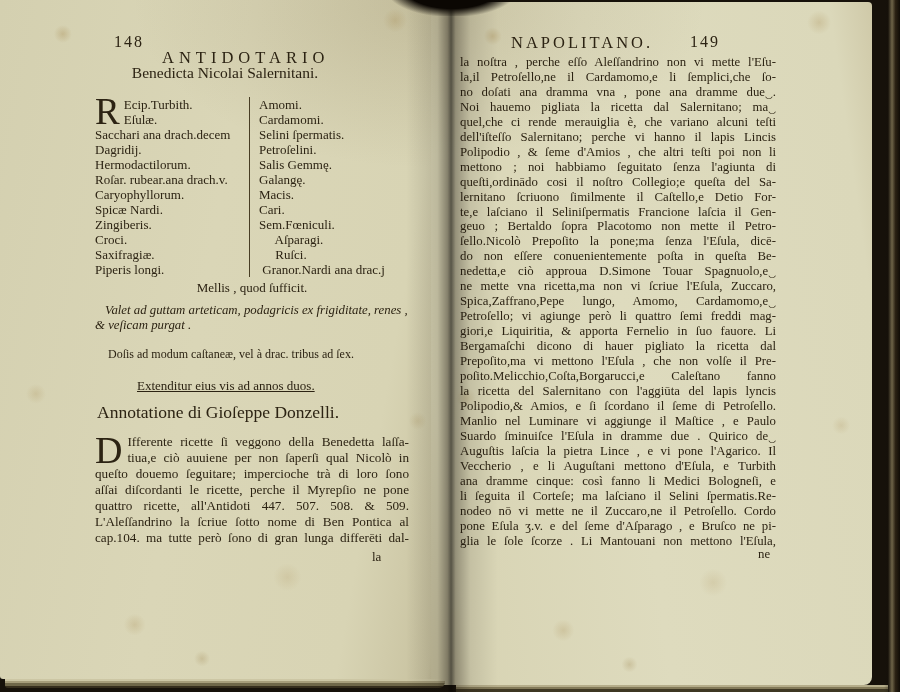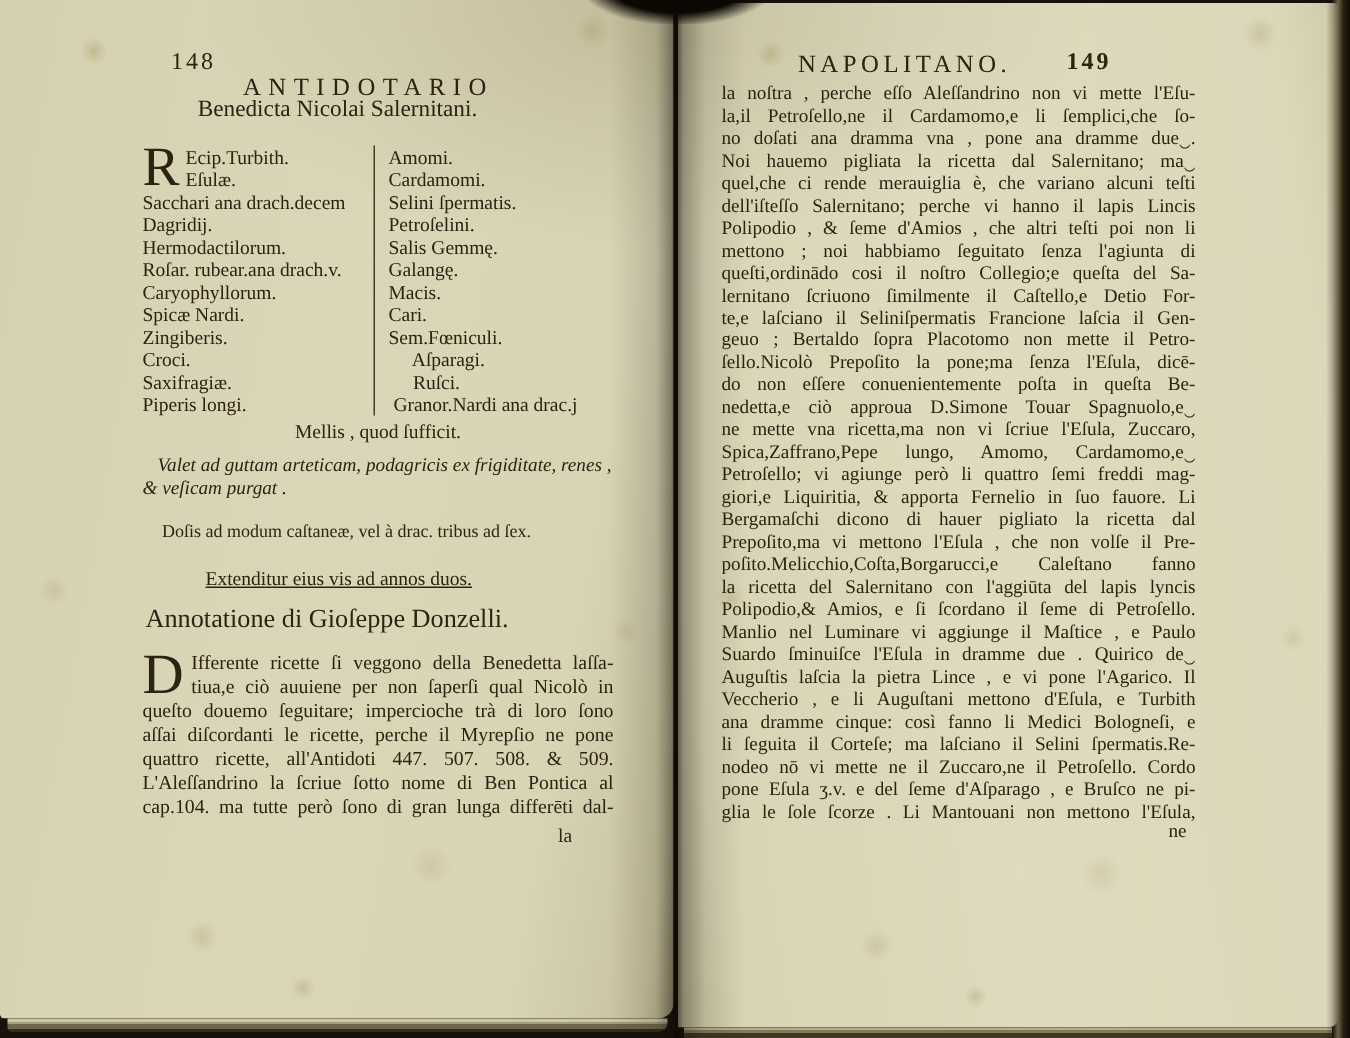--- a/index.html
+++ b/index.html
@@ -11,21 +11,21 @@
   }
   .page { position:absolute; z-index:1; }
   .page-left {
     left:0; top:0; width:449px; height:679px;
     background:
       radial-gradient(ellipse 420px 240px at 95% 0%, rgba(120,104,66,.22), rgba(120,104,66,0) 70%),
       linear-gradient(100deg,#d4d0b0 0%,#dad6b7 45%,#d8d4b4 80%,#c8c2a0 96%,#b2aa87 100%);
     border-radius:0 0 10px 3px;
   }
   .page-right {
-    left:452px; top:2px; width:441px; height:683px;
+    left:431px; top:2px; width:441px; height:683px;
     background:
       radial-gradient(ellipse 380px 220px at 2% 0%, rgba(120,104,66,.18), rgba(120,104,66,0) 70%),
       linear-gradient(262deg,#cfc9a8 0%,#dbd8ba 8%,#dedbbe 55%,#d8d4b4 92%,#c6c09e 100%);
     border-radius:3px 4px 8px 0;
   }
   
   .page::before {
     content:""; position:absolute; inset:0; pointer-events:none;
     background-image:
       radial-gradient(circle at 14% 5%, rgba(156,122,58,.28), rgba(156,122,58,0) 9px),
@@ -79,21 +79,21 @@
   .duration { position:absolute; top:378px; left:137px; font-size:13px;text-decoration:underline; }
   .annot-head { position:absolute; top:402px; left:97px; width:310px; text-align:left; font-size:17.5px; }
   .annot-body { position:absolute; top:434px; left:95px; width:314px; font-size:13.2px; line-height:16px;
                 text-align:justify; text-align-last:justify; }
   .annot-text { white-space:pre-line; }
   .dropcap-d { float:left; font-size:38px; line-height:29px; margin:2px 5px 0 0; }
   .lp-catchword { position:absolute; top:549px; left:352px; font-size:13px;margin-left:20px; }
 
   
   .rp-title { position:absolute; top:31px; left:80px; font-size:16.5px; letter-spacing:3px; }
-  .rp-num   { position:absolute; top:31px; left:259px; font-size:16px; letter-spacing:2px;font-weight:bold; }
+  .rp-num   { position:absolute; top:31px; left:259px; font-size:16px; letter-spacing:2px; }
   .rp-body  { position:absolute; top:53px; left:29px; width:316px; font-size:12.8px; line-height:14.95px;
               text-align:justify; text-align-last:justify; white-space:pre-line; }
   .rp-catchword { position:absolute; top:545px; left:303px; font-size:12.8px;margin-left:24px; }
 </style>
 </head>
 <body>
 
 <div class="scene">
 
   <div class="page page-left">

